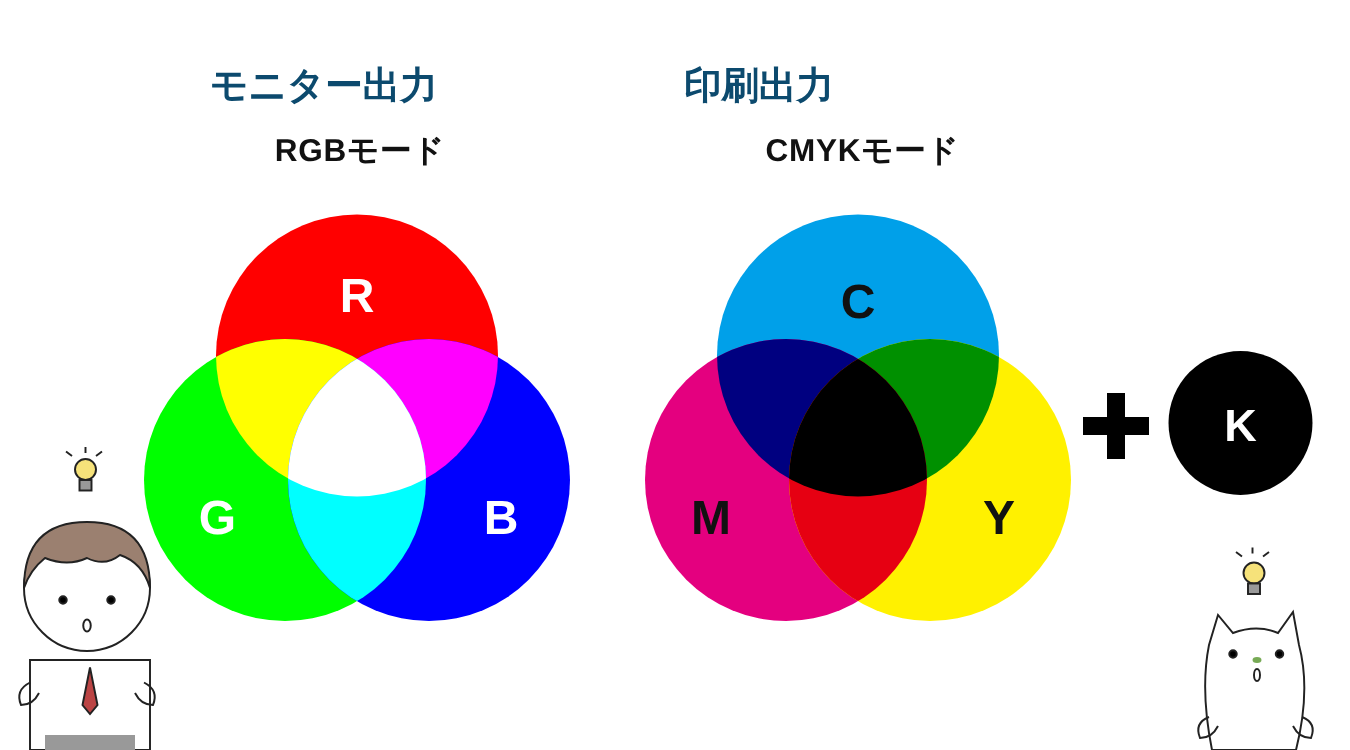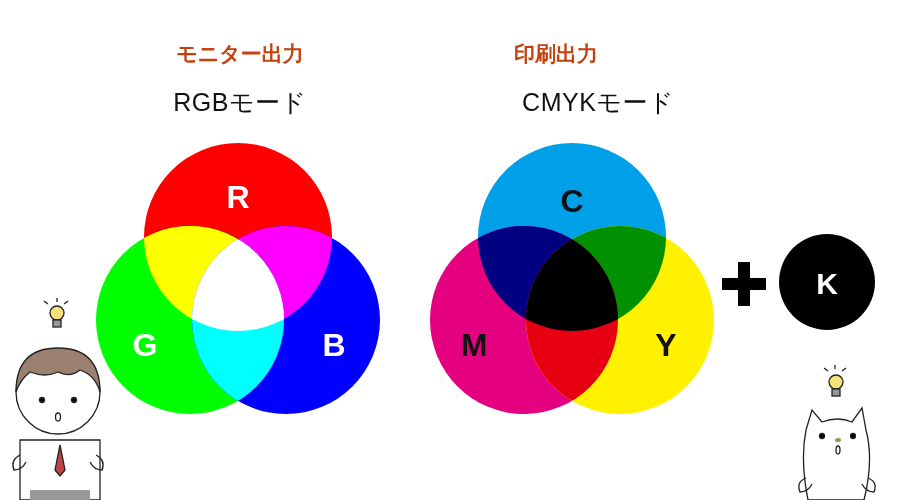--- a/index.html
+++ b/index.html
@@ -1,28 +1,28 @@
 <!DOCTYPE html>
 <html><head>
 <meta charset="utf-8">
 <style>
   html,body{margin:0;padding:0;background:#fff;}
   body{width:900px;height:500px;position:relative;overflow:hidden;font-family:"Liberation Sans","DejaVu Sans",sans-serif;}
-  .sub{position:absolute;font-weight:bold;font-size:21px;color:#c2410c;text-align:center;}
-  .title{position:absolute;font-weight:normal;font-size:25px;color:#111;text-align:center;letter-spacing:0.5px;}
+  .sub{position:absolute;font-weight:bold;font-size:25px;color:#0c4a6e;text-align:left;}
+  .title{position:absolute;font-weight:bold;font-size:21px;color:#111;text-align:center;letter-spacing:0.5px;}
   svg{position:absolute;left:0;top:0;}
   .lbl{font-family:"Liberation Sans","DejaVu Sans",sans-serif;font-weight:bold;font-size:32px;text-anchor:middle;}
 </style>
 </head>
 <body>
 
 <div class="sub" style="left:140px;top:40px;width:200px;">モニター出力</div>
 <div class="title" style="left:130px;top:86px;width:220px;">RGBモード</div>
 <div class="sub" style="left:456px;top:40px;width:200px;">印刷出力</div>
-<div class="title" style="left:444px;top:86px;width:230px;text-align:right;">CMYKモード</div>
+<div class="title" style="left:460px;top:86px;width:230px;">CMYKモード</div>
 
 <svg width="900" height="500" viewBox="0 0 900 500">
   <defs>
     <clipPath id="cR">
         <circle cx="238" cy="237" r="94"></circle>
       </clipPath>
     <clipPath id="cG">
         <circle cx="190" cy="320" r="94"></circle>
       </clipPath>
     <clipPath id="cB">

